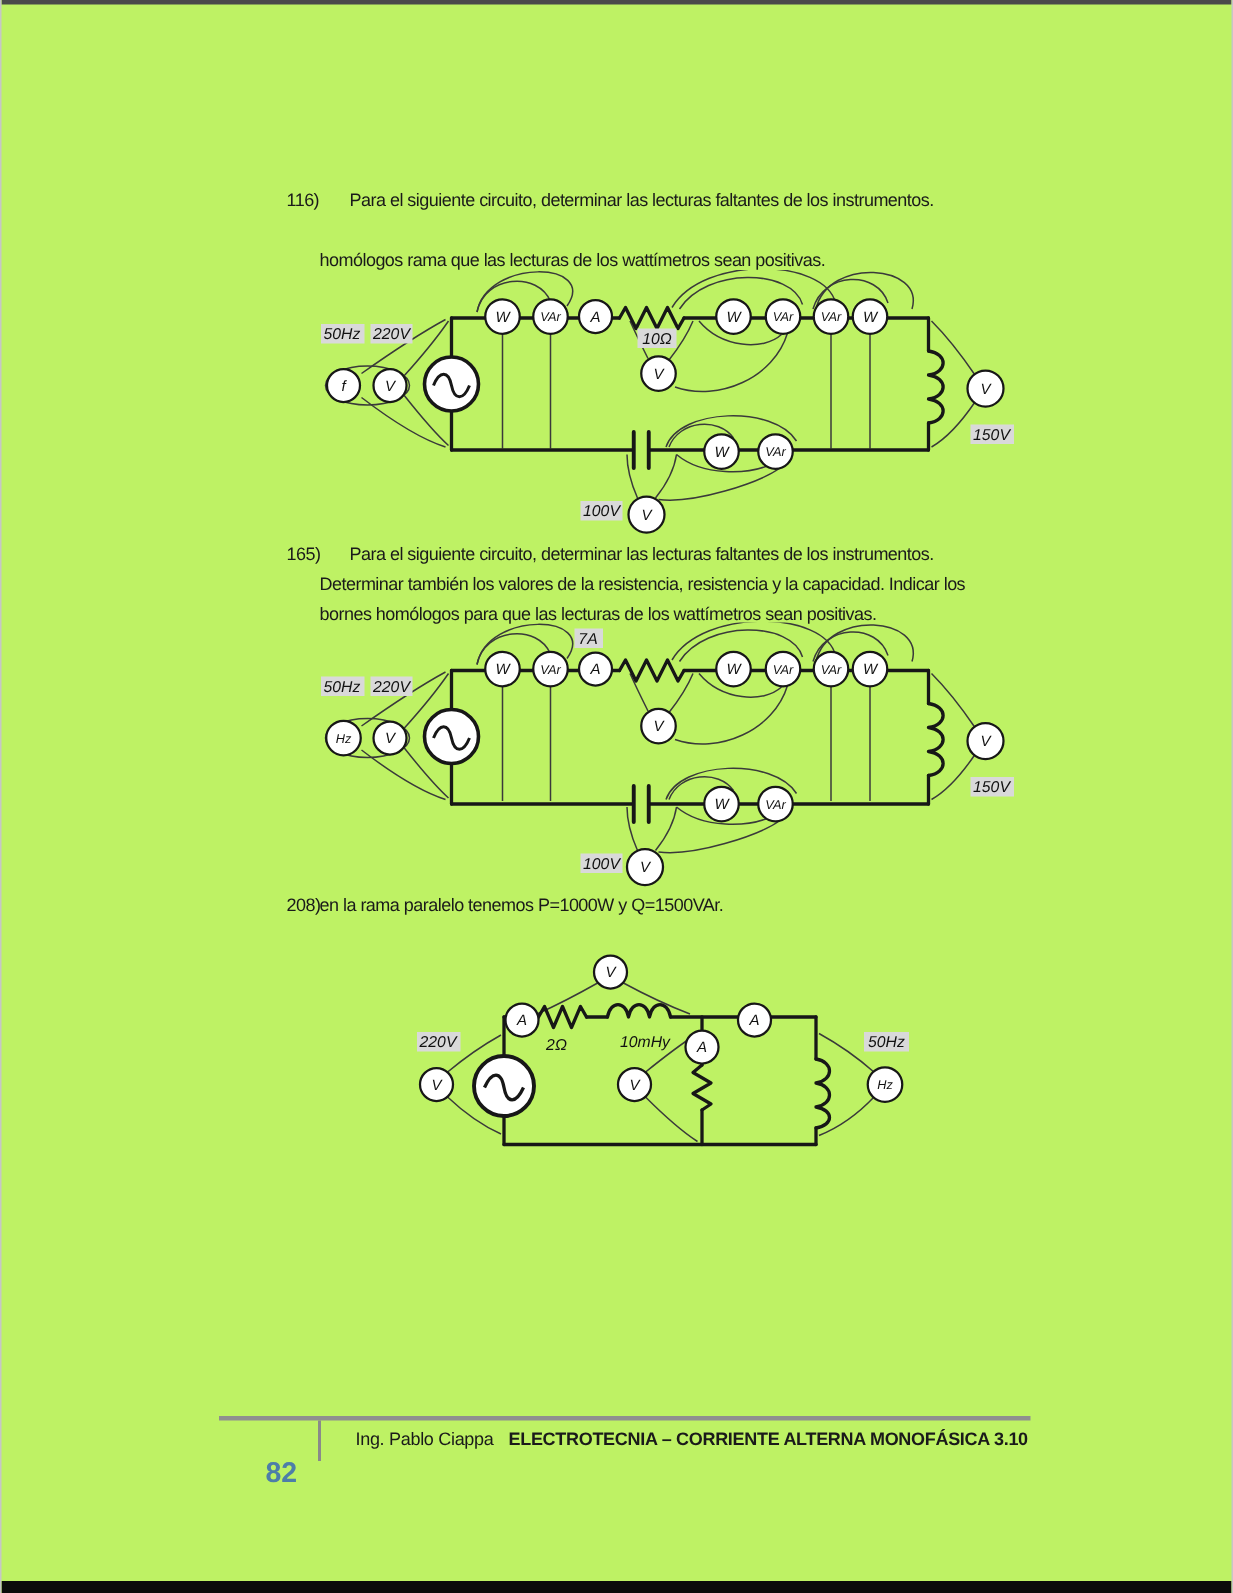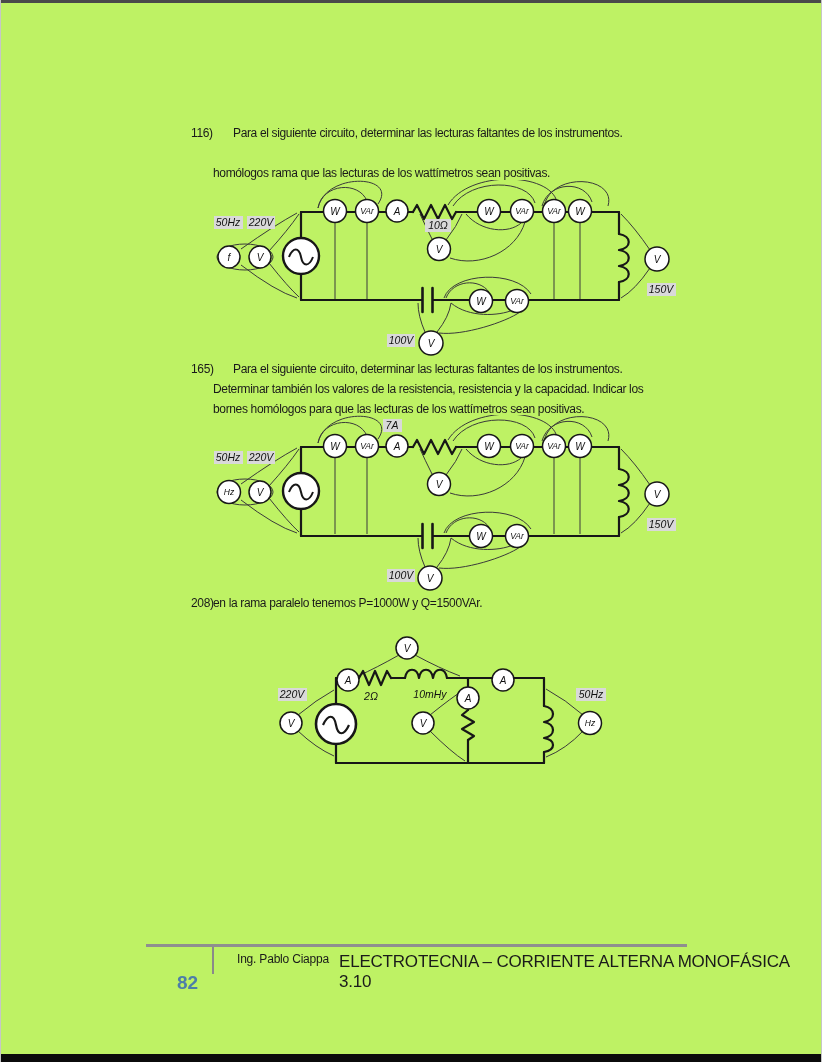--- a/index.html
+++ b/index.html
@@ -21,21 +21,21 @@
   .meter{fill:#ffffff;stroke:#171717;stroke-width:1.5;}
   .mtext{font:italic 10px "Liberation Sans",sans-serif;fill:#111;text-anchor:middle;}
   .sm{font-size:8.5px;}
   .lbl{font:italic 10.5px "Liberation Sans",sans-serif;fill:#111;text-anchor:middle;}
   .hl{fill:#d9d9d9;}
   
   .footer-rule{position:absolute;left:145px;top:944px;width:541px;height:3px;background:#8f8f8f;}
   .pageno{position:absolute;left:176px;top:947px;font-size:19px;font-weight:bold;color:#4d7ea8;margin-top:25px;}
   .footer-bar{position:absolute;left:211px;top:947px;width:2px;height:27px;background:#8a8a8a;}
   .author{position:absolute;left:220px;top:952px;font-size:12px;letter-spacing:-0.2px;color:#1a1a1a;margin-left:16px;}
-  .booktitle{position:absolute;left:338px;top:952px;font-size:17px;letter-spacing:-0.2px;color:#1a1a1a;}
+  .booktitle{position:absolute;left:338px;top:952px;font-size:12px;letter-spacing:-0.2px;color:#1a1a1a;font-weight:bold;}
 </style>
 </head>
 <body>
 
 <div class="page">
   <div class="topline"></div>
 
   <div class="exline" style="left:190px;top:126px">116)</div>
   <div class="exline" style="left:232px;top:126px">Para el siguiente circuito, determinar las lecturas faltantes de los instrumentos.</div>
   <div class="exline" style="left:212px;top:166px">homólogos rama que las lecturas de los wattímetros sean positivas.</div>

